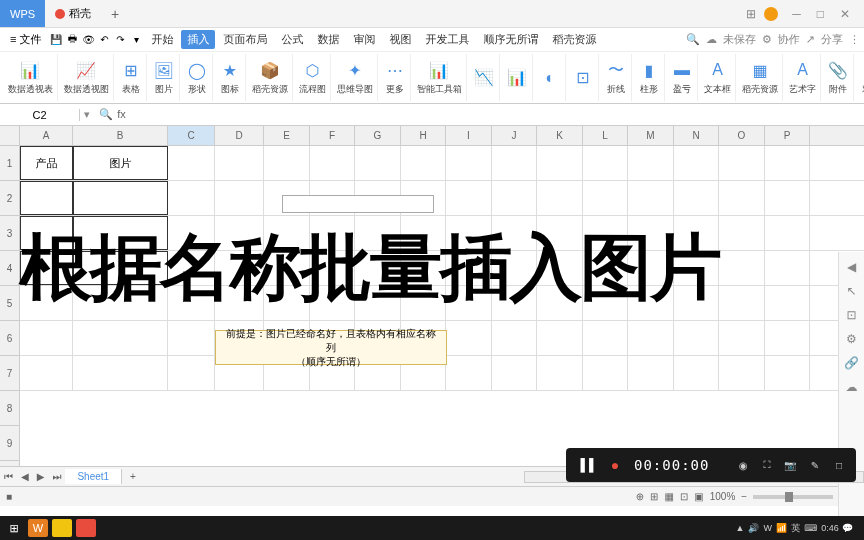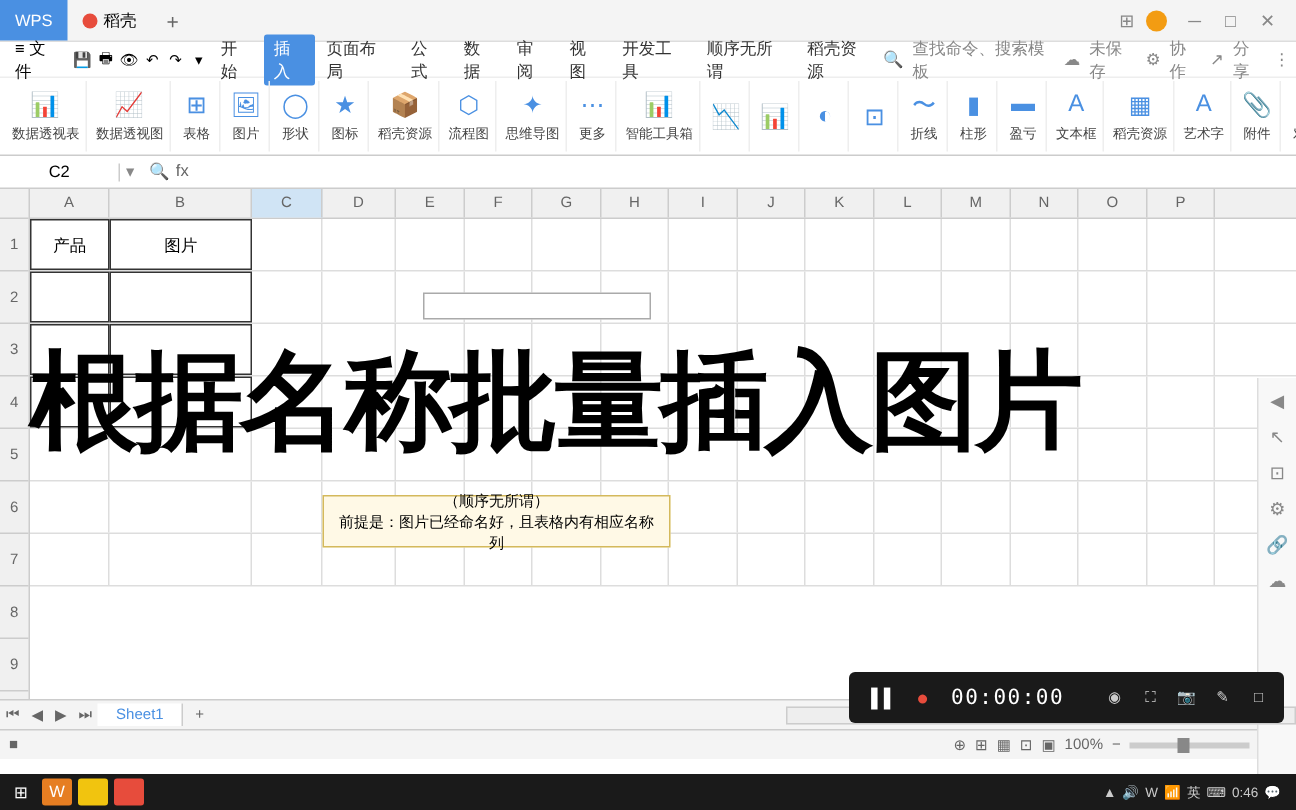--- a/index.html
+++ b/index.html
@@ -124,21 +124,20 @@
     <span class="menu-item">公式</span>
     <span class="menu-item">数据</span>
     <span class="menu-item">审阅</span>
     <span class="menu-item">视图</span>
     <span class="menu-item">开发工具</span>
     <span class="menu-item">顺序无所谓</span>
     <span class="menu-item">稻壳资源</span>
   </div>
   <div class="menubar-right">
     <span>🔍</span>
-    <span>查找命令、搜索模板</span>
     <span>☁</span>
     <span>未保存</span>
     <span>⚙</span>
     <span>协作</span>
     <span>↗</span>
     <span>分享</span>
     <span>⋮</span>
   </div>
 </div>
 
@@ -414,22 +413,22 @@
     <span>🔗</span>
     <span>☁</span>
   </div>
 </div>
 
 <div class="float-input"></div>
 
 <div class="big-text">根据名称批量插入图片</div>
 
 <div class="note-box">
+  <div>前提是：图片已经命名好，且表格内有相应名称列</div>
   <div>（顺序无所谓）</div>
-  <div>前提是：图片已经命名好，且表格内有相应名称列</div>
 </div>
 
 <div class="sheet-tabs">
   <span class="sheet-nav">⏮</span>
   <span class="sheet-nav">◀</span>
   <span class="sheet-nav">▶</span>
   <span class="sheet-nav">⏭</span>
   <span class="sheet-tab">Sheet1</span>
   <span class="sheet-add">+</span>
   <div class="sheet-scroll"></div>

